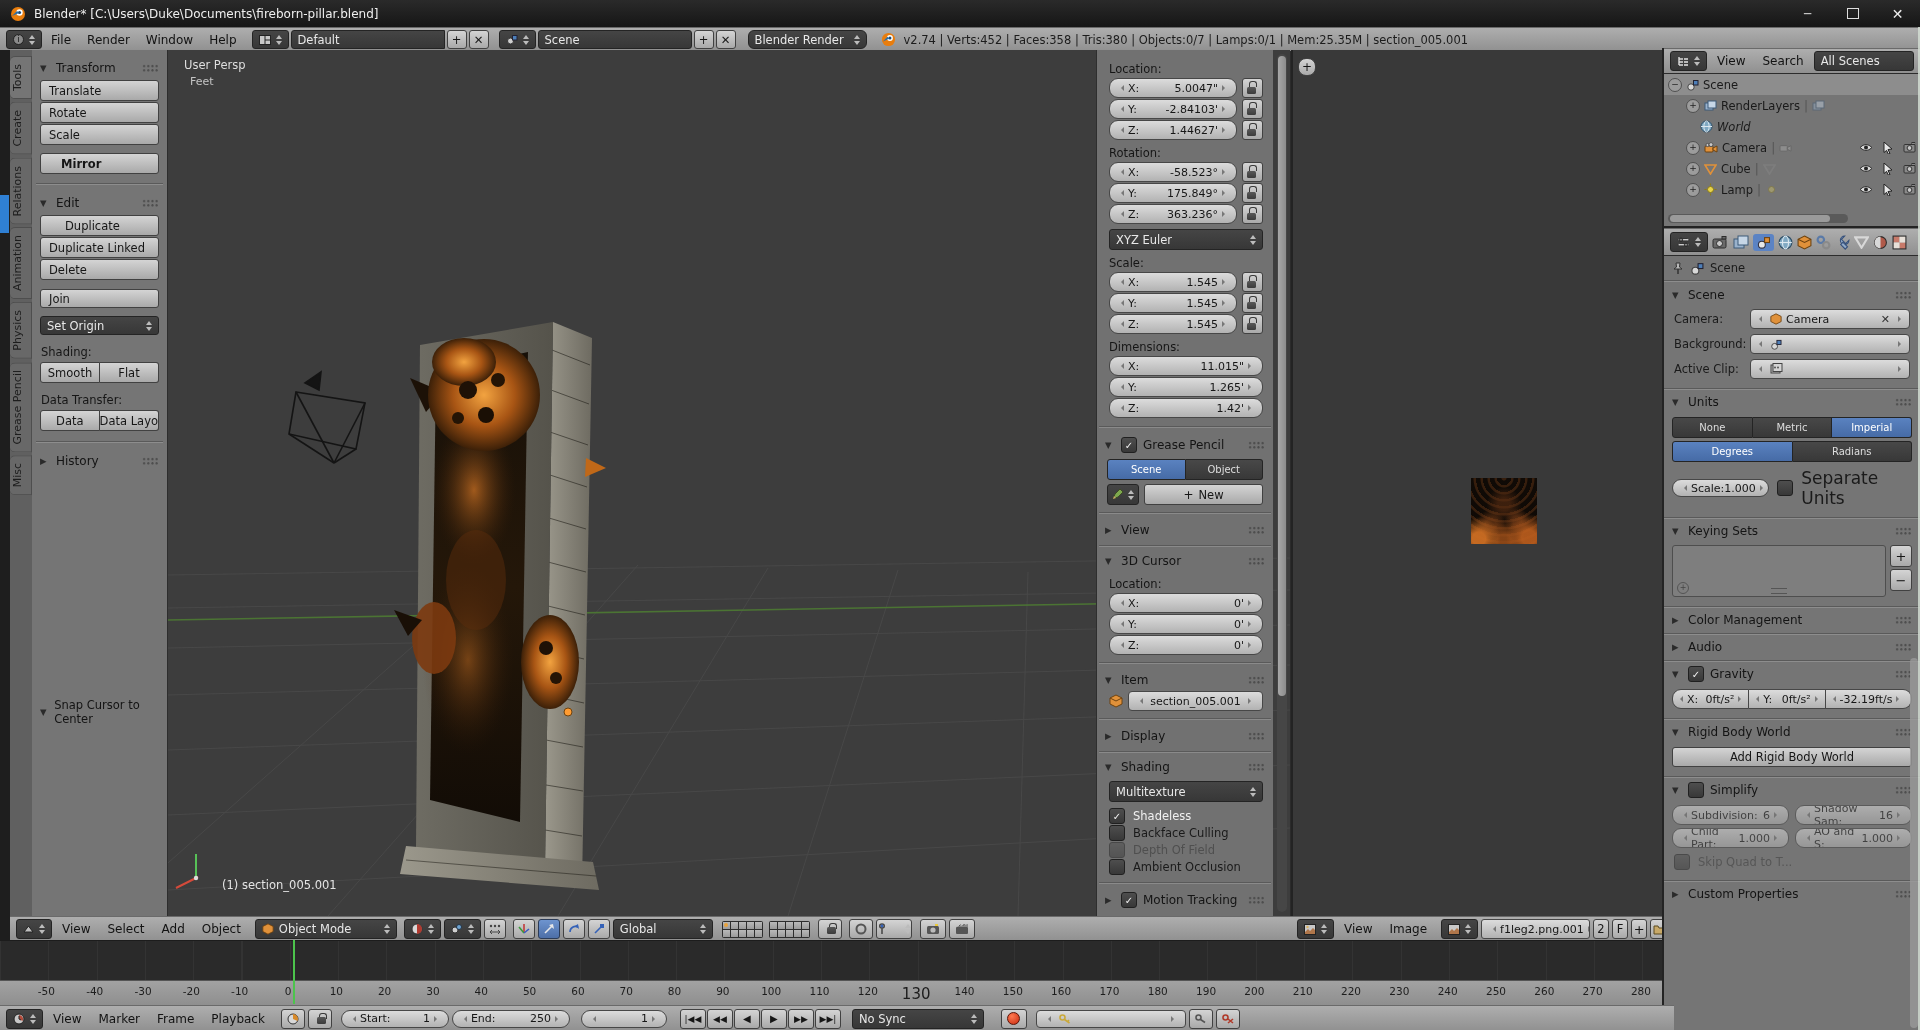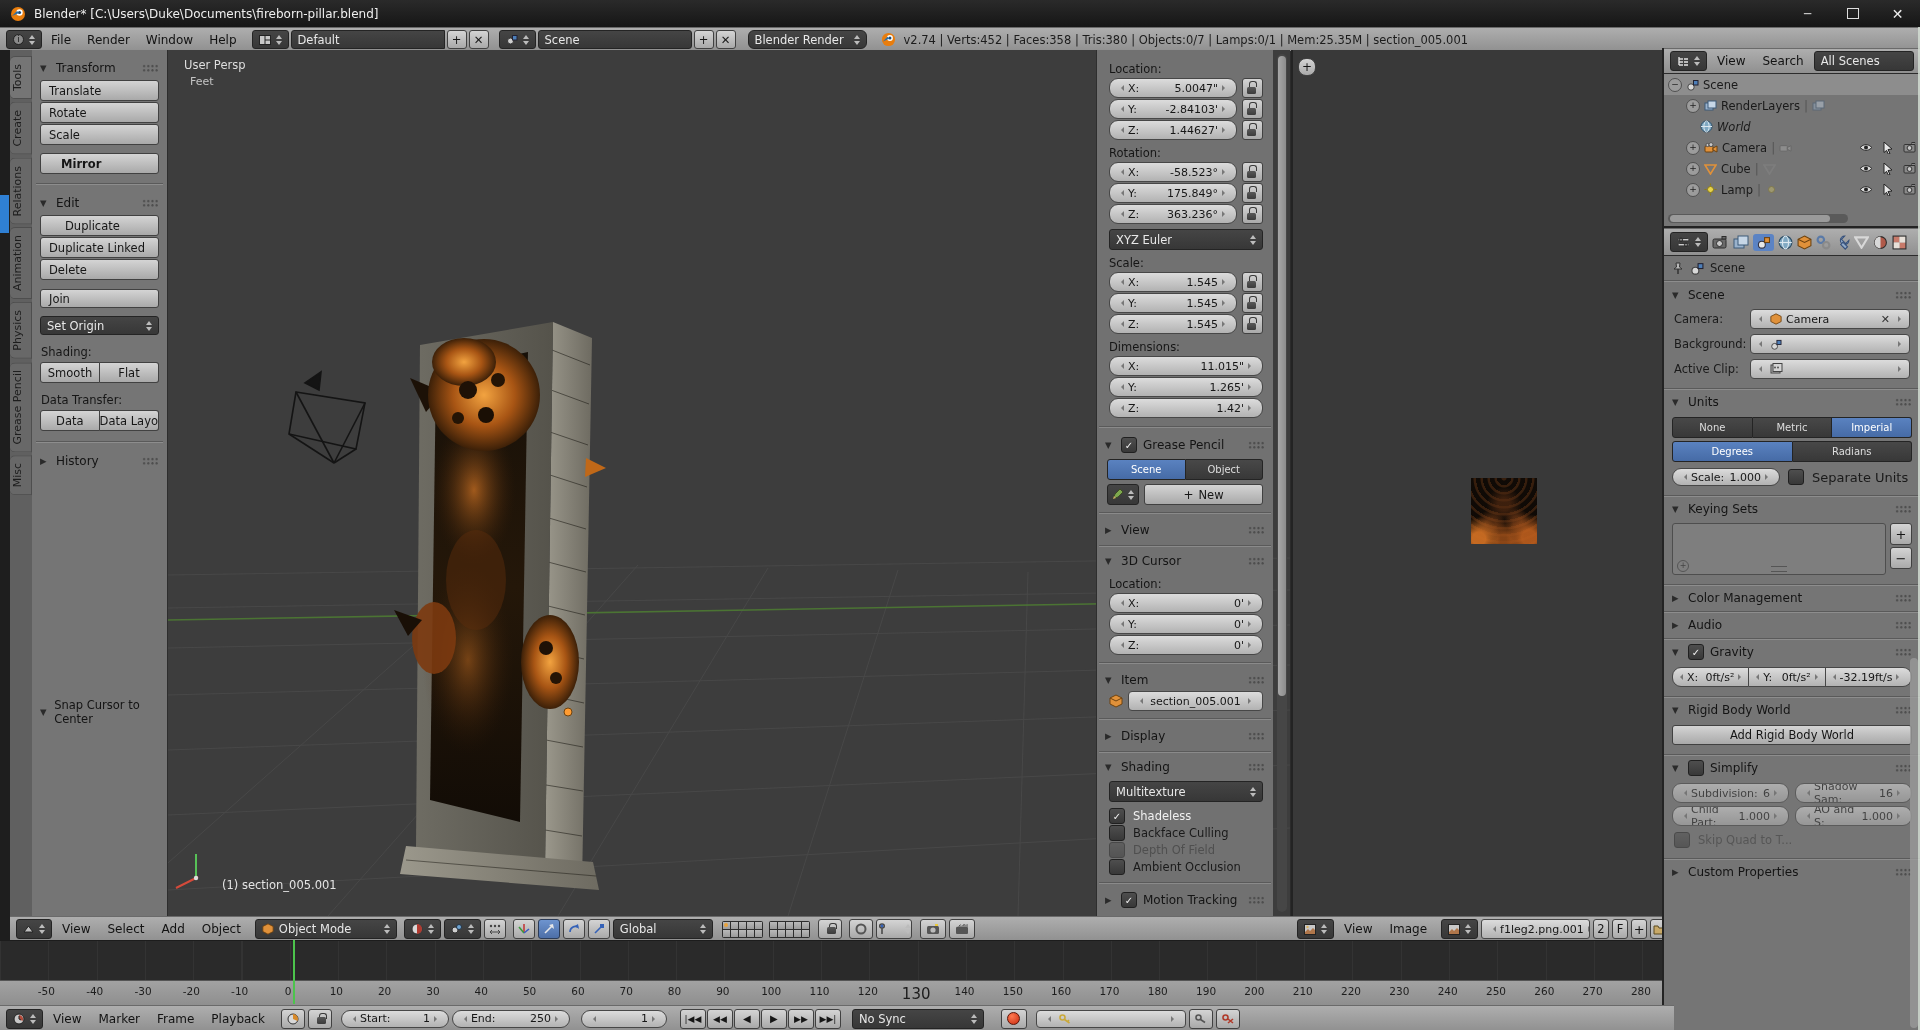--- a/index.html
+++ b/index.html
@@ -1009,21 +1009,21 @@
   <div class="enum" style="margin:3px 8px 0;">
     <span class="seg on">Degrees</span>
     <span class="seg">Radians</span>
   </div>
   <div style="display:flex;align-items:center;gap:8px;padding:6px 8px 0;">
     <span class="pill" style="width:108px;box-sizing:border-box;">
       <span class="lab">Scale:</span>
         <span class="val">1.000</span>
     </span>
     <span class="cb"></span>
-    <span style="font-size:13px;">Separate Units</span>
+    <span style="font-size:17px;">Separate Units</span>
   </div>
   <div class="sep" style="margin:9px 0 3px;"></div>
   <div class="panel-hdr">
       <span class="tri"></span>
       <span>Keying Sets</span>
       <span class="dots"></span>
     </div>
   <div style="display:flex;gap:4px;padding:4px 8px 0;">
     <div style="flex:1;height:50px;background:#7e7e7e;border:1px solid #4e4e4e;border-radius:3px;position:relative;">
       <span style="position:absolute;left:4px;bottom:2px;width:10px;height:10px;border-radius:50%;border:1px solid #555;color:#444;font-size:8px;line-height:9px;text-align:center;">+</span>

